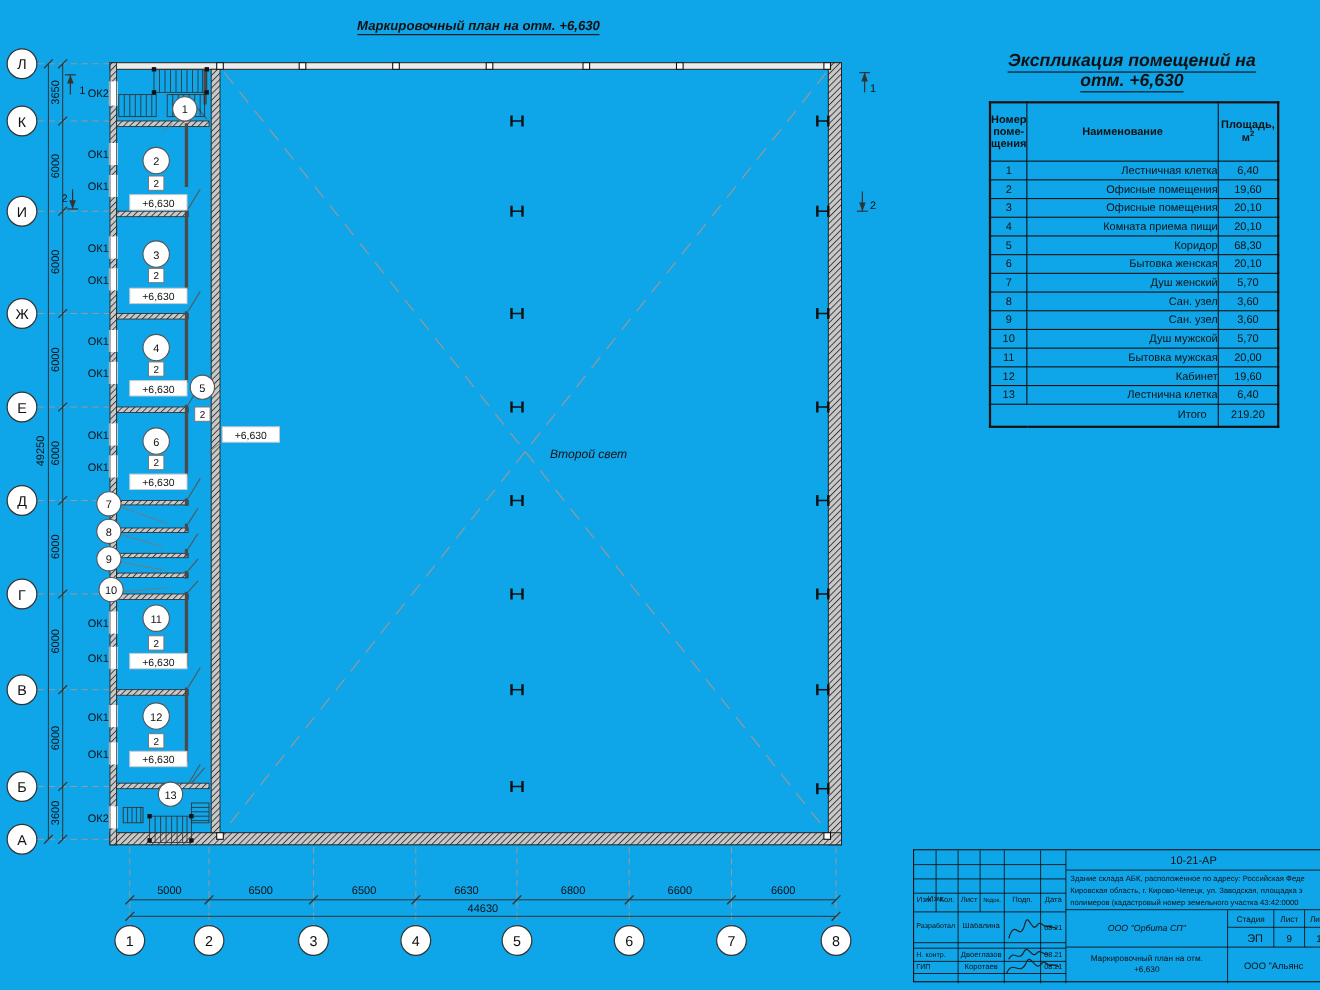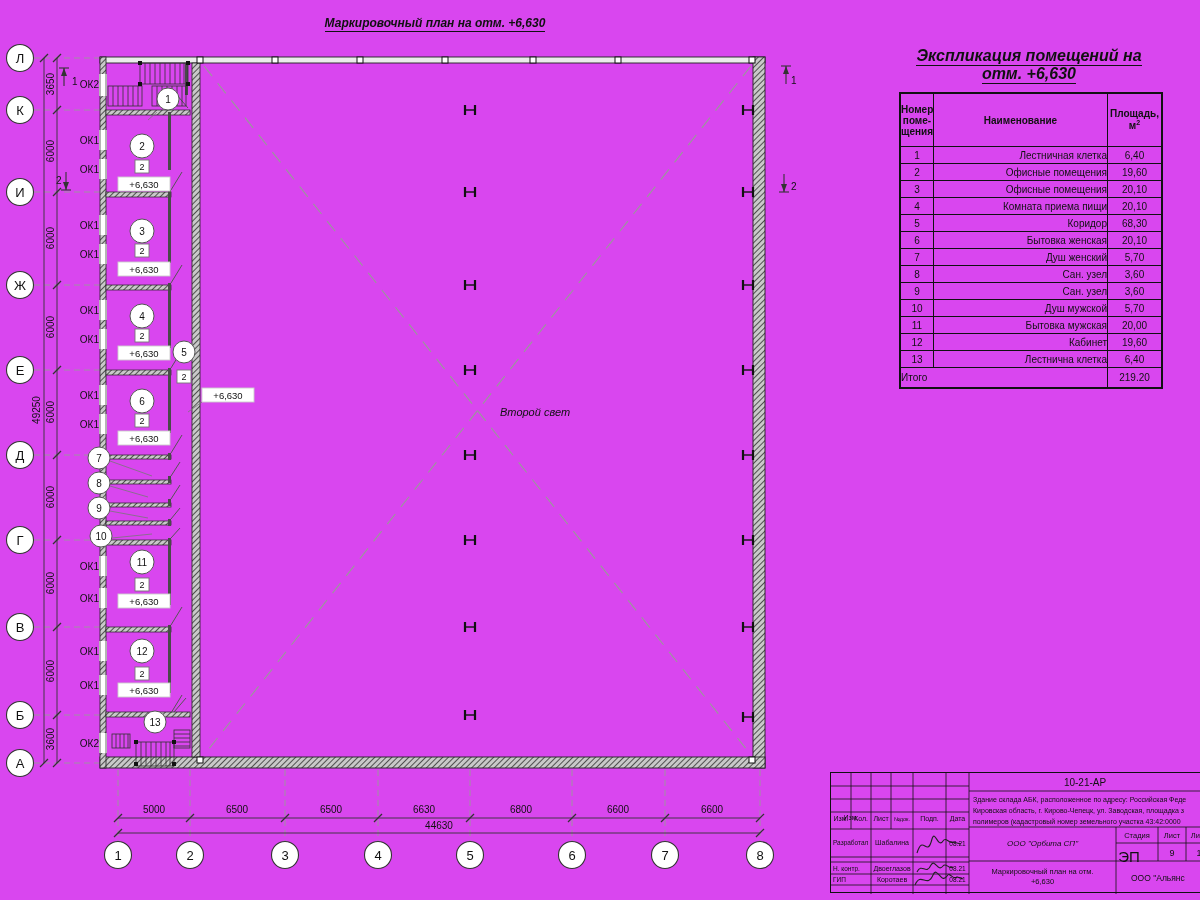--- a/index.html
+++ b/index.html
@@ -1,34 +1,34 @@
 <!DOCTYPE html>
 <html><head>
 <meta charset="utf-8">
 <style>
   html,body{margin:0;padding:0;background:#fff;width:1200px;height:900px;overflow:hidden;
     font-family:"Liberation Sans",sans-serif;color:#111;}
-  .sheet{position:relative;width:1200px;height:900px;background:#d946ef;overflow:hidden;}
+  .sheet{position:relative;width:1200px;height:900px;background:#0ea5e9;overflow:hidden;}
   .plan-title{position:absolute;left:290px;top:16px;width:290px;text-align:center;
     font-style:italic;font-weight:bold;font-size:12px;}
   .plan-title span{border-bottom:1px solid #111;padding-bottom:1px;}
   svg text{font-family:"Liberation Sans",sans-serif;fill:#111;}
   
   .exp-wrap{position:absolute;left:899px;top:47px;width:260px;}
   .exp-title{width:100%;text-align:center;font-style:italic;font-weight:bold;font-size:16px;margin-bottom:9px;}
   .exp-title span{border-bottom:1px solid #111;padding-bottom:1px;}
   table.exp{border-collapse:collapse;border:2px solid #111;font-size:10px;table-layout:fixed;width:258px;}
   table.exp td,table.exp th{border:1px solid #111;padding:0;vertical-align:middle;}
   table.exp th{font-weight:bold;}
   .exp .c-num{width:32px;text-align:center;}
   .exp .c-name{width:173px;text-align:right;padding-left:8px;}
   .exp .c-area{width:53px;text-align:center;}
   .exp thead th{height:52px;}
   .exp tbody td{height:16px;}
-  .exp .total-label{text-align:left;padding-right:10px;height:19px;}
+  .exp .total-label{text-align:right;padding-right:10px;height:19px;}
   sup{font-size:7px;}
   
   .tb{position:absolute;left:830px;top:772px;width:380px;height:121px;border:1.5px solid #111;box-sizing:border-box;font-size:7px;}
   .tb .cell{position:absolute;overflow:hidden;white-space:nowrap;}
   .tb .ctr{text-align:center;}
   .tb svg{position:absolute;left:0;top:0;}
 </style>
 </head>
 <body>
 
@@ -696,21 +696,21 @@
     <div class="cell" style="left:142px;top:21px;width:238px;line-height:11px;">
       <div>Здание склада АБК, расположенное по адресу: Российская Феде</div>
       <div>Кировская область, г. Кирово-Чепецк, ул. Заводская, площадка з</div>
       <div>полимеров (кадастровый номер земельного участка 43:42:0000</div>
     </div>
     <div class="cell ctr" style="left:138px;top:66px;width:147px;font-size:8px;font-style:italic;">ООО "Орбита СП"</div>
 
     <div class="cell ctr" style="left:285px;top:58px;width:42px;font-size:7.5px;">Стадия</div>
     <div class="cell ctr" style="left:327px;top:58px;width:28px;font-size:7.5px;">Лист</div>
     <div class="cell ctr" style="left:355px;top:58px;width:34px;font-size:7.5px;overflow:visible;">Листов</div>
-    <div class="cell ctr" style="left:277px;top:75px;width:42px;font-size:15px;">ЭП</div>
+    <div class="cell ctr" style="left:289px;top:75px;width:42px;font-size:10px;">ЭП</div>
     <div class="cell ctr" style="left:327px;top:75px;width:28px;font-size:9px;">9</div>
     <div class="cell ctr" style="left:355px;top:75px;width:26px;font-size:9px;">1</div>
 
     <div class="cell ctr" style="left:138px;top:94px;width:147px;font-size:7.5px;">Маркировочный план на отм.</div>
     <div class="cell ctr" style="left:138px;top:104px;width:147px;font-size:7.5px;">+6,630</div>
     <div class="cell" style="left:300px;top:100px;width:90px;font-size:8.5px;">ООО "Альянс</div>
   </div>
 
 </div>
 

